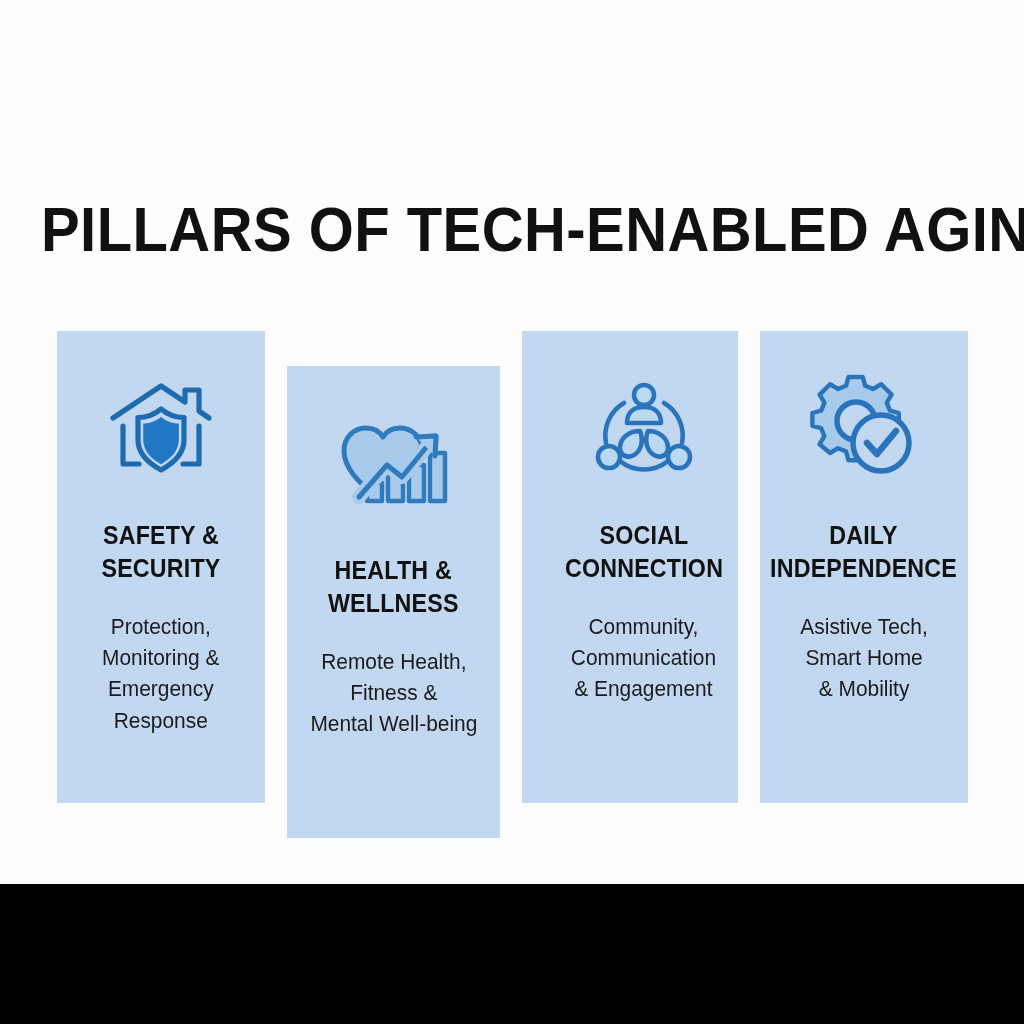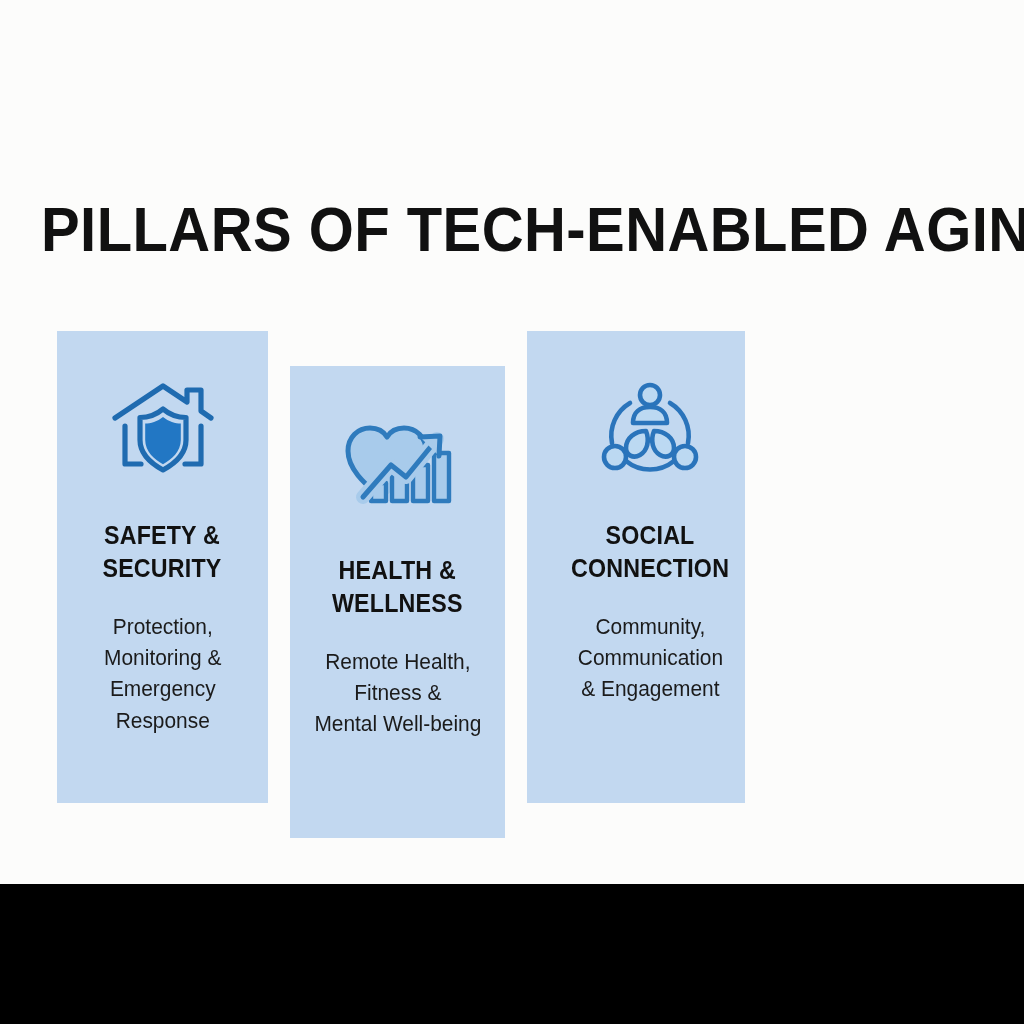--- a/index.html
+++ b/index.html
@@ -179,17 +179,31 @@
             <path d="M52 50 C63 50 72 57 72 67 C72 74 65 78 58 74 C51 70 48 60 52 50 Z"></path>
           </g>
         </svg>
       </div>
       <div class="card-heading"><span>SOCIAL</span><br><span>CONNECTION</span></div>
       <div class="card-desc">Community,
 Communication
 &amp; Engagement</div>
     </div>
 
+    <div class="pillar-card c3">
+      <div class="card-icon">
+        <svg width="104" height="98" viewBox="0 0 104 98">
+          <path d="M38 5 L56 5 L59 16 L69 20 L79 14 L92 27 L86 37 L90 47 L101 50 L101 66 L90 69 L86 79 L92 89 L79 100 L69 94 L59 98 L56 109 L38 109 L35 98 L25 94 L15 100 L2 89 L8 79 L4 69 L-7 66 L-7 50 L4 47 L8 37 L2 27 L15 14 L25 20 L35 16 Z" transform="translate(6,-6) scale(0.80)" fill="#a8cbeb" stroke="#2a74bb" stroke-width="5.5" stroke-linejoin="round"></path>
+          <circle cx="44" cy="42" r="19" fill="#c2d8f0" stroke="#2a74bb" stroke-width="5.5"></circle>
+          <circle cx="69" cy="64" r="28" fill="#c2d8f0" stroke="#2a74bb" stroke-width="5.5"></circle>
+          <path d="M55 64 L65 75 L84 52" fill="none" stroke="#2a74bb" stroke-width="6.5" stroke-linecap="round" stroke-linejoin="round"></path>
+        </svg>
+      </div>
+      <div class="card-heading"><span>DAILY</span><br><span>INDEPENDENCE</span></div>
+      <div class="card-desc">Asistive Tech,
+Smart Home
+&amp; Mobility</div>
+    </div>
 
   </div>
 
   <div id="bottom-band"></div>
 </div>
 
 </body></html>

